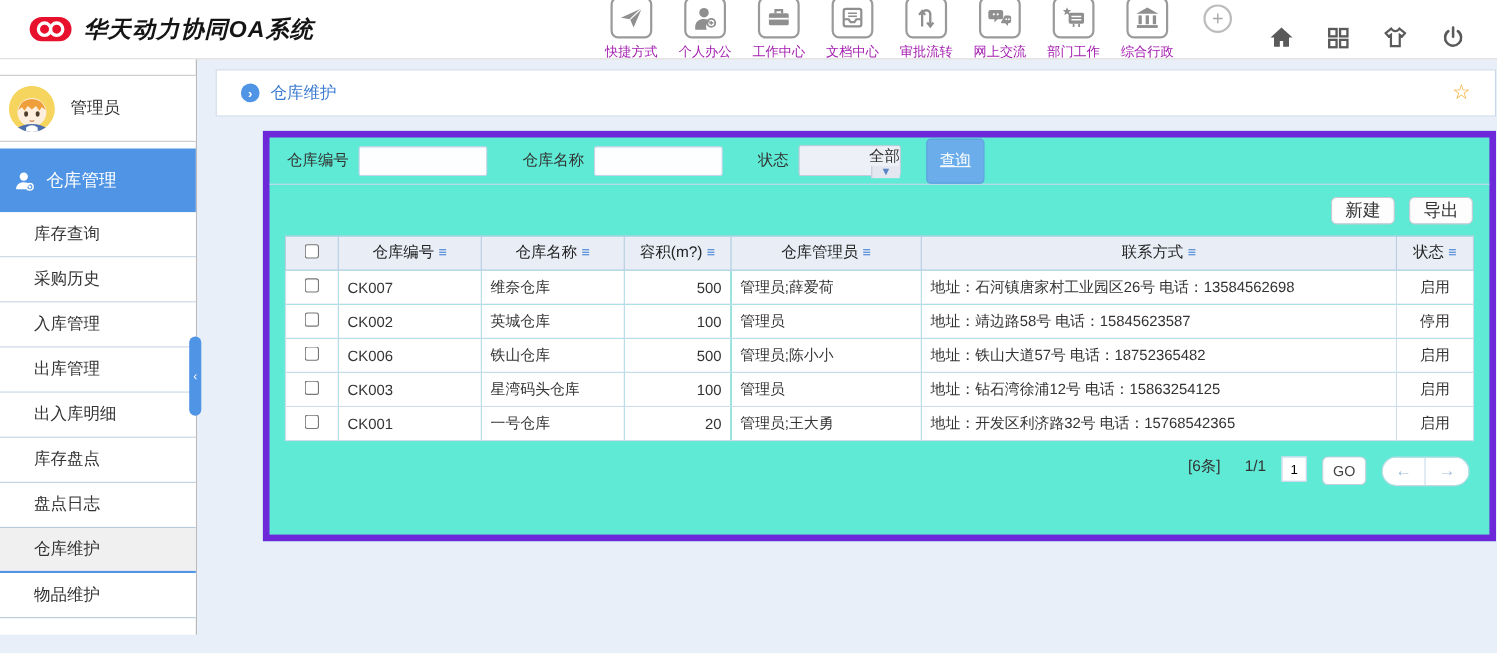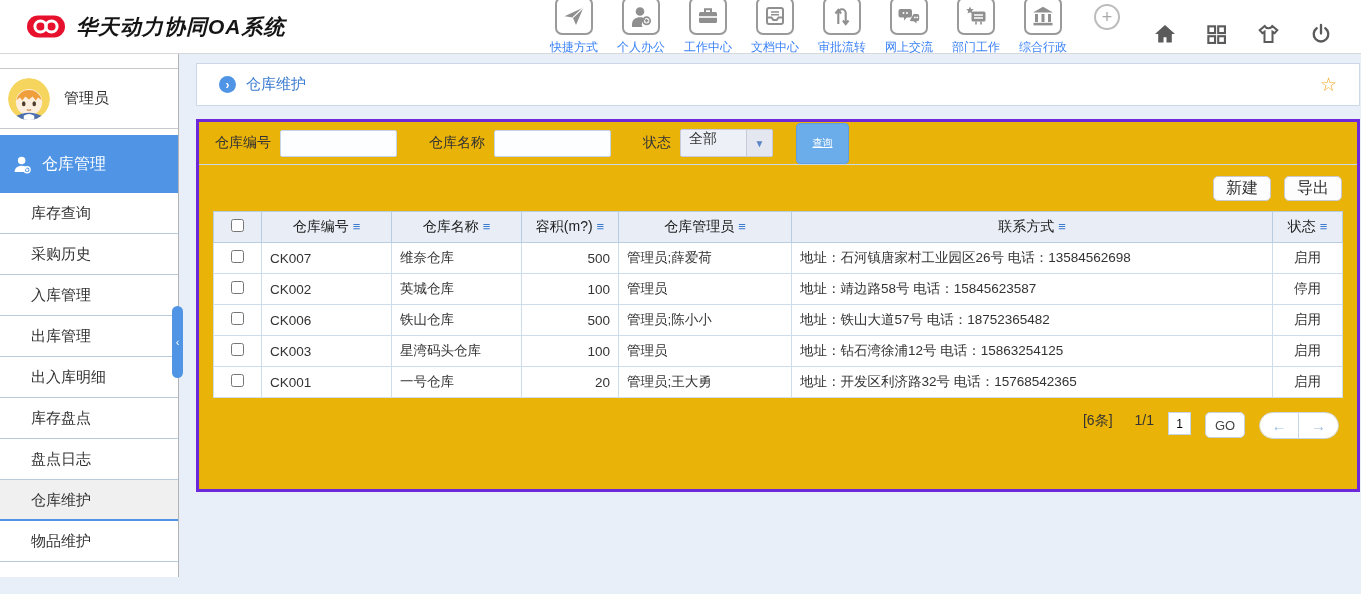--- a/index.html
+++ b/index.html
@@ -6,21 +6,21 @@
   html,body { width:1361px; height:594px; overflow:hidden; }
   body { font-family:"Liberation Sans","DejaVu Sans",sans-serif; color:#333; background:#e9eff9; }
 
   
   .header { height:54px; background:#fff; border-bottom:1px solid #d8d8d8; display:flex; align-items:center; position:relative; }
   .logo { display:flex; align-items:center; gap:10px; padding-left:26px; width:420px; cursor:pointer; }
   .logo-title { font-size:21px; font-weight:bold; font-style:italic; color:#141414; letter-spacing:1px; white-space:nowrap; }
   .nav { display:flex; align-items:flex-start; gap:15px; margin-left:128px; }
   .nav-item { display:flex; flex-direction:column; align-items:center; width:52px; cursor:pointer; }
   .nav-icon-box { width:38px; height:38px; border:2px solid #9a9a9a; border-radius:7px; display:flex; align-items:center; justify-content:center; background:#fff; }
-  .nav-label { font-size:12px; color:#3b82f6; margin-top:4px; white-space:nowrap; }
+  .nav-label { font-size:12px; color:#a21caf; margin-top:4px; white-space:nowrap; }
   .add-circle { width:26px; height:26px; border:2px solid #bcbcbc; border-radius:50%; color:#aaa; font-size:18px; line-height:22px; text-align:center; margin:7px 0 0 10px; cursor:pointer; }
   .header-right { position:absolute; right:28px; top:22px; display:flex; gap:28px; align-items:center; }
   .hr-icon { cursor:pointer; display:flex; }
 
   
   .body-row { display:flex; height:523px; position:relative; }
   .sidebar { width:179px; background:#fff; border-right:1px solid #b3b3b3; position:relative; }
   .user-card { margin-top:14px; border-top:1px solid #c9c9c9; border-bottom:1px solid #c9c9c9; background:#fff; height:61px; display:flex; align-items:center; gap:14px; padding-left:8px; }
   .avatar { width:42px; height:42px; border-radius:50%; overflow:hidden; flex:0 0 auto; }
   .user-name { font-size:15px; color:#333; }
@@ -30,28 +30,28 @@
   .menu li.active { background:#f0f0f0; border-bottom:2px solid #4f94e5; }
   .collapse-handle { position:absolute; left:172px; top:252px; width:11px; height:72px; background:#4f94e5; border-radius:6px; z-index:5; color:#fff; font-size:11px; display:flex; align-items:center; justify-content:center; cursor:pointer; }
 
   
   .main { flex:1; padding:9px 1px 0 17px; }
   .breadcrumb-panel { height:43px; background:#fff; border:1px solid #ccd8e8; display:flex; align-items:center; padding:0 22px; }
   .bc-icon { width:17px; height:17px; border-radius:50%; background:#4f94e5; color:#fff; font-size:12px; font-weight:bold; display:flex; align-items:center; justify-content:center; line-height:1; }
   .bc-text { color:#3a7bd0; font-size:15px; margin-left:10px; cursor:pointer; }
   .star { margin-left:auto; color:#f5a623; font-size:19px; cursor:pointer; }
 
-  .content-panel { margin-top:13px; background:#eab308; border:3px solid #6d28d9; height:373px; }
+  .content-panel { margin-top:13px; background:#5eead4; border:6px solid #6d28d9; height:373px;margin-left:43px; }
   .search-bar { height:43px; border-bottom:1px solid #ccd8e8; display:flex; align-items:center; padding-left:16px; gap:9px; font-size:14px; }
   .search-bar .gap { width:14px; }
   .search-input { width:117px; height:27px; border:1px solid #c5d4e8; background:#fdfeff; border-radius:2px; padding:0 6px; font-size:13px; }
-  .fake-select { width:93px; height:28px; border:1px solid #c6cada; background:#eef0f7; border-radius:2px; display:flex; align-items:flex-start; cursor:pointer; }
+  .fake-select { width:93px; height:28px; border:1px solid #c6cada; background:#eef0f7; border-radius:2px; display:flex; align-items:flex-end; cursor:pointer;flex-direction:column; }
   .sel-text { flex:1; padding-left:8px; font-size:14px; color:#333; }
   .sel-arrow { width:26px; height:100%; border-left:1px solid #c6cada; background:#e4e7f0; color:#5c85c7; font-size:10px; display:flex; align-items:center; justify-content:center; }
-  .btn-primary { margin-left:14px; width:53px; height:41px; background:#6badea; border:1px solid #5d9fdf; border-radius:4px; color:#fff; font-size:10px; cursor:pointer;text-decoration:underline; }
+  .btn-primary { margin-left:14px; width:53px; height:41px; background:#6badea; border:1px solid #5d9fdf; border-radius:4px; color:#fff; font-size:14px; cursor:pointer;text-decoration:underline; }
   .toolbar { height:46px; display:flex; justify-content:flex-end; align-items:center; gap:13px; padding-right:15px; }
   .btn-plain { min-width:58px; height:25px; background:#fdfdfd; border:1px solid #c9c9d4; border-radius:5px; font-size:16px; color:#333; cursor:pointer; padding:0 10px; }
 
   table { border-collapse:collapse; width:calc(100% - 28px); margin:0 14px; table-layout:fixed; font-size:13.5px; }
   th { height:31px; background:#e9eef6; border:1px solid #b9cde1; font-weight:normal; color:#222; font-size:14px; }
   td { height:31px; border:1px solid #cdddeb; padding:0 8px; color:#333; background:#fff; overflow:hidden; white-space:nowrap; }
   .colmenu { color:#3a7bd0; font-size:13px; margin-left:4px; cursor:pointer; }
   .cb-cell { text-align:center; padding:0; }
   td.num { text-align:right; }
   td.center { text-align:center; padding:0; }

